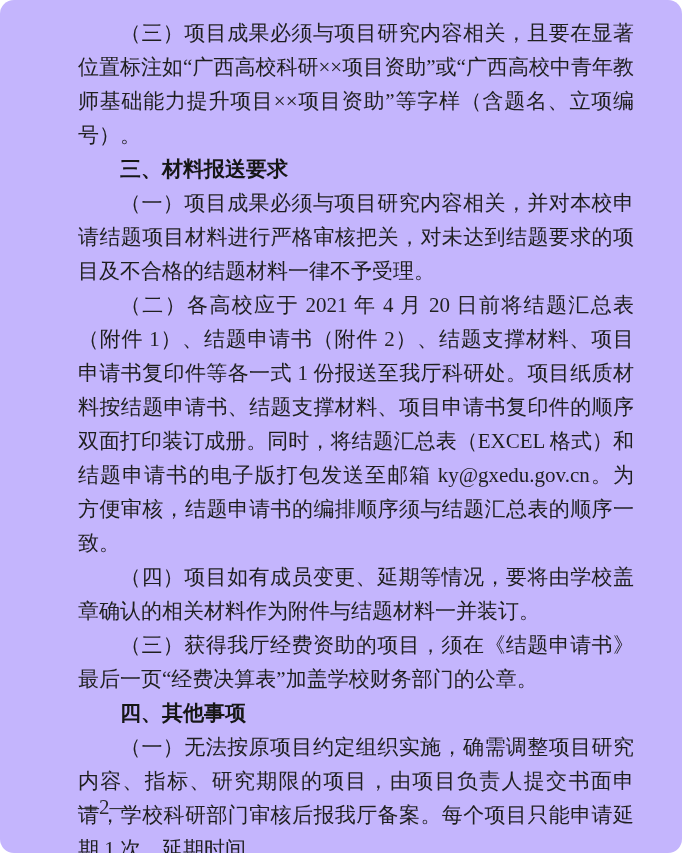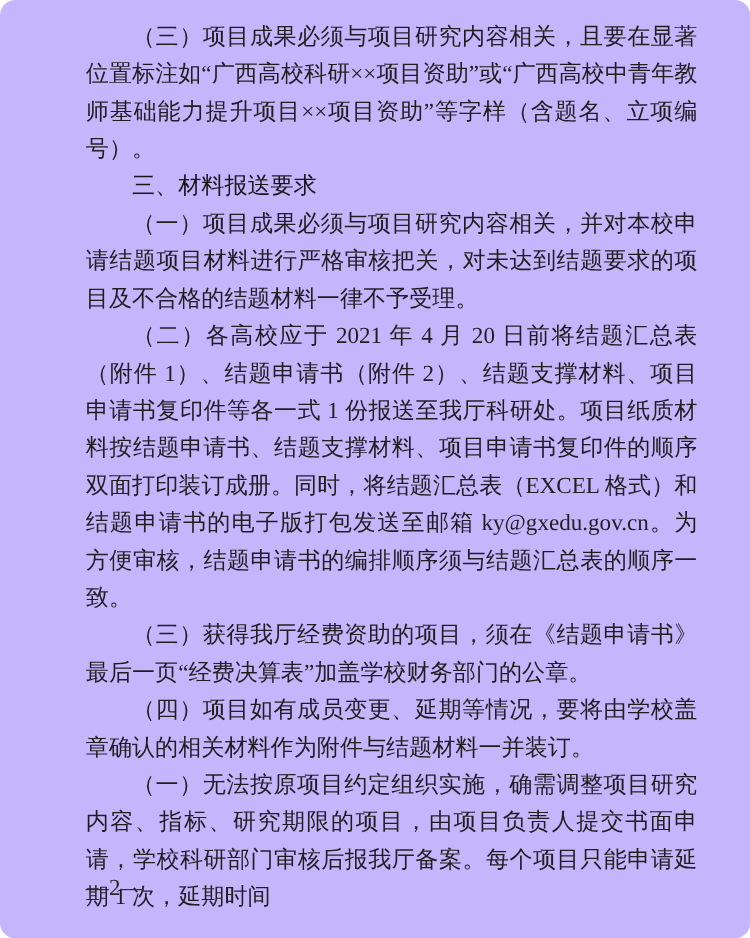--- a/index.html
+++ b/index.html
@@ -31,21 +31,21 @@
     text-indent: 2em;
     font-family: "Liberation Serif", serif;
     font-weight: normal;
     word-break: break-all;
   }
   .heading {
     margin: 0;
     font-size: 21px;
     line-height: 34px;
     text-indent: 2em;
-    font-weight: normal;
+    font-weight: bold;
     font-family: "Liberation Sans", sans-serif;
     color: #161616;
   }
   .page-number {
     position: absolute;
     left: 78px;
     top: 794px;
     font-size: 21px;
     line-height: 26px;
     letter-spacing: 0px;
@@ -55,19 +55,20 @@
 </style>
 </head>
 <body>
 
 <div class="page">
   <div class="content">
     <p class="para">（三）项目成果必须与项目研究内容相关，且要在显著位置标注如“广西高校科研××项目资助”或“广西高校中青年教师基础能力提升项目××项目资助”等字样（含题名、立项编号）。</p>
     <h3 class="heading">三、材料报送要求</h3>
     <p class="para">（一）项目成果必须与项目研究内容相关，并对本校申请结题项目材料进行严格审核把关，对未达到结题要求的项目及不合格的结题材料一律不予受理。</p>
     <p class="para">（二）各高校应于 2021 年 4 月 20 日前将结题汇总表（附件 1）、结题申请书（附件 2）、结题支撑材料、项目申请书复印件等各一式 1 份报送至我厅科研处。项目纸质材料按结题申请书、结题支撑材料、项目申请书复印件的顺序双面打印装订成册。同时，将结题汇总表（EXCEL 格式）和结题申请书的电子版打包发送至邮箱 ky@gxedu.gov.cn。为方便审核，结题申请书的编排顺序须与结题汇总表的顺序一致。</p>
+    <p class="para">（四）项目如有成员变更、延期等情况，要将由学校盖章确认的相关材料作为附件与结题材料一并装订。</p>
     <p class="para">（三）获得我厅经费资助的项目，须在《结题申请书》最后一页“经费决算表”加盖学校财务部门的公章。</p>
-    <p class="para">（四）项目如有成员变更、延期等情况，要将由学校盖章确认的相关材料作为附件与结题材料一并装订。</p>
+    <h3 class="heading">四、其他事项</h3>
     <p class="para">（一）无法按原项目约定组织实施，确需调整项目研究内容、指标、研究期限的项目，由项目负责人提交书面申请，学校科研部门审核后报我厅备案。每个项目只能申请延期 1 次，延期时间</p>
   </div>
 
   <div class="page-number">—2—</div>
 </div>
 
 </body></html>

